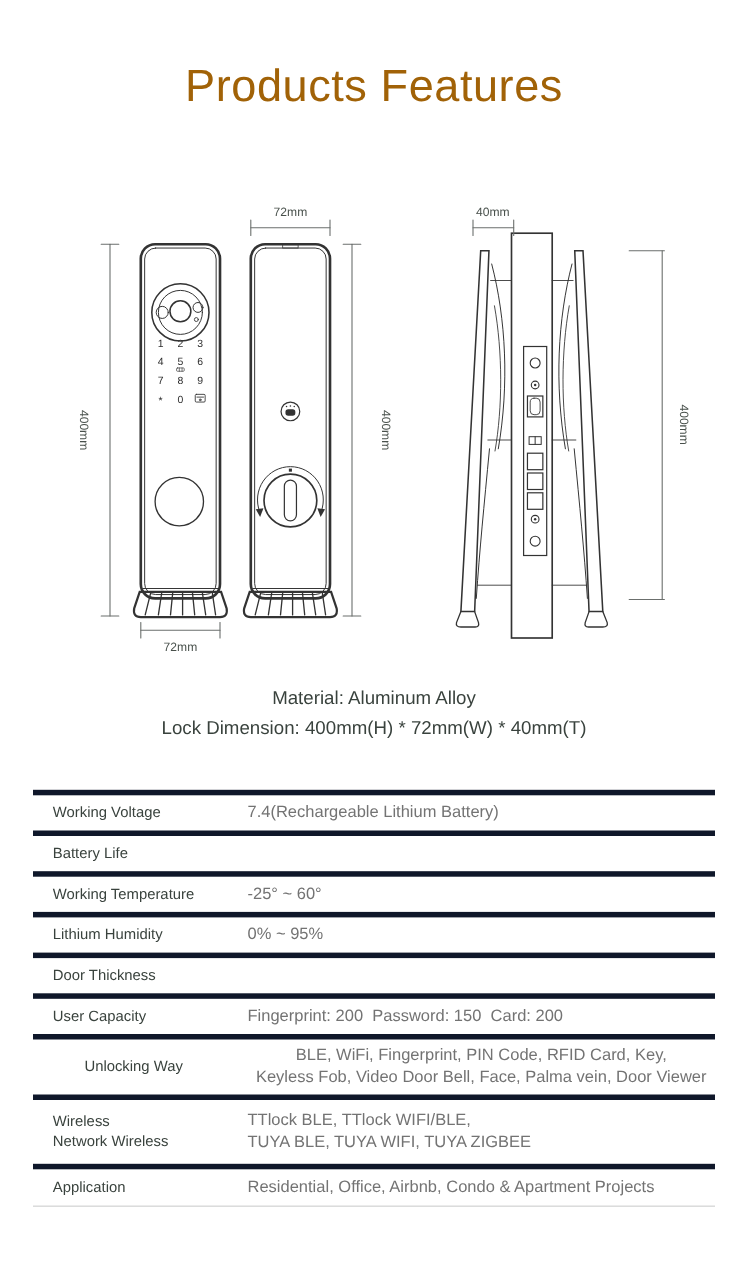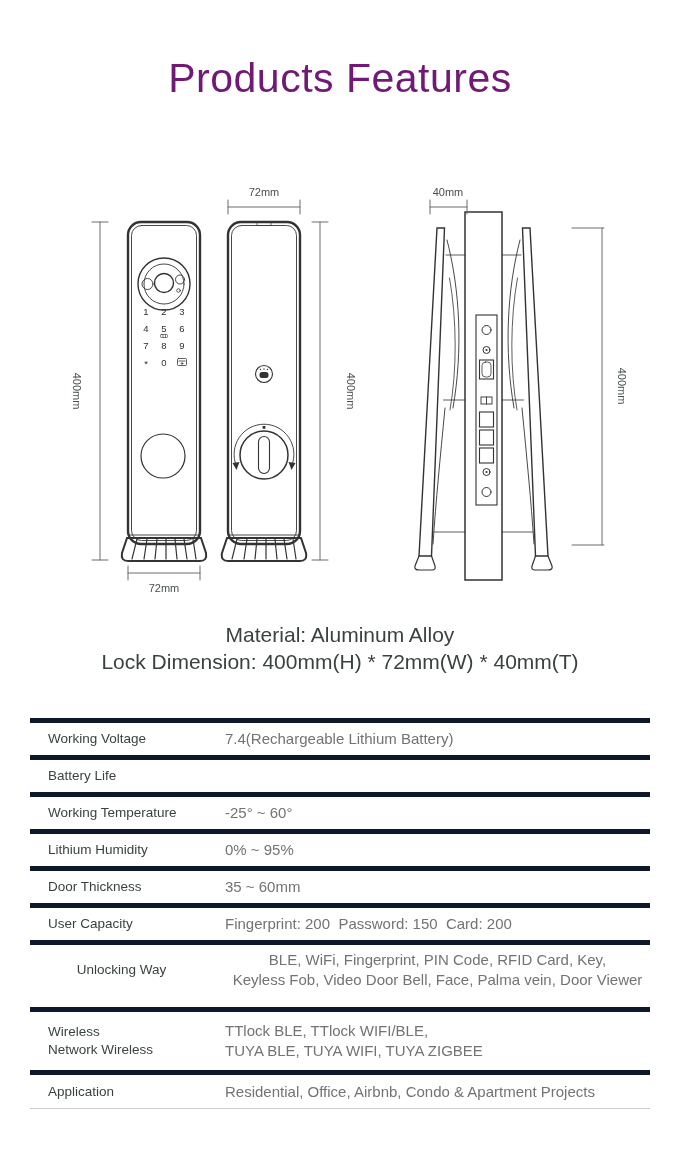--- a/index.html
+++ b/index.html
@@ -4,40 +4,40 @@
 <style>
   html,body { margin:0; padding:0; background:#ffffff; }
   .page {
     position:relative; width:680px; height:1150px; margin:0 auto;
     background:#ffffff; overflow:hidden;
     font-family:"Liberation Sans", sans-serif; color:#3a433e;
   }
   .title {
     position:absolute; top:55px; left:0; width:680px;
     text-align:center; font-size:41px; font-weight:400;
-    color:#701a75; letter-spacing:0.5px; margin:0;
+    color:#a16207; letter-spacing:0.5px; margin:0;
   }
   .drawing { position:absolute; top:160px; left:0; }
   .dim-text { font-size:11px; fill:#48504b; }
   .keypad-text { font-size:9.5px; fill:#2f2f2f; }
   .material {
     position:absolute; top:621px; left:0; width:680px;
-    text-align:center; font-size:21px; line-height:27px; color:#39423d;
+    text-align:center; font-size:17px; line-height:27px; color:#39423d;
   }
   .specs {
     position:absolute; top:718px; left:30px; width:620px;
   }
   .spec-row {
     display:flex; align-items:center;
     border-top:5px solid #0f172a; min-height:37px;
     box-sizing:border-box; padding:4px 0;
   }
   .spec-row:last-child { border-bottom:1px solid #cccecd;justify-content:center; }
   .spec-row:nth-child(7) { min-height:55px;text-align:center; }
-  .spec-row:nth-child(8) { min-height:63px;margin-top:12px; }
+  .spec-row:nth-child(8) { min-height:63px; }
   .spec-row:nth-child(9) { min-height:39px; }
   .spec-label {
     width:147px; padding-left:18px; flex:none;
     font-size:13.5px; line-height:18px; color:#39423d;
   }
   .spec-value {
     flex:1; padding-left:30px; font-size:15px; line-height:20px;
     color:#737373; white-space:pre-wrap;
   }
 </style>
@@ -252,21 +252,20 @@
       <div class="spec-row">
         <div class="spec-label">
           <div>Lithium Humidity</div>
         </div>
         <div class="spec-value"><div>0% ~ 95%</div></div>
       </div>
       <div class="spec-row">
         <div class="spec-label">
           <div>Door Thickness</div>
         </div>
-        <div class="spec-value"><div>35 ~ 60mm</div></div>
       </div>
       <div class="spec-row">
         <div class="spec-label">
           <div>User Capacity</div>
         </div>
         <div class="spec-value"><div>Fingerprint: 200  Password: 150  Card: 200</div></div>
       </div>
       <div class="spec-row">
         <div class="spec-label">
           <div>Unlocking Way</div>

